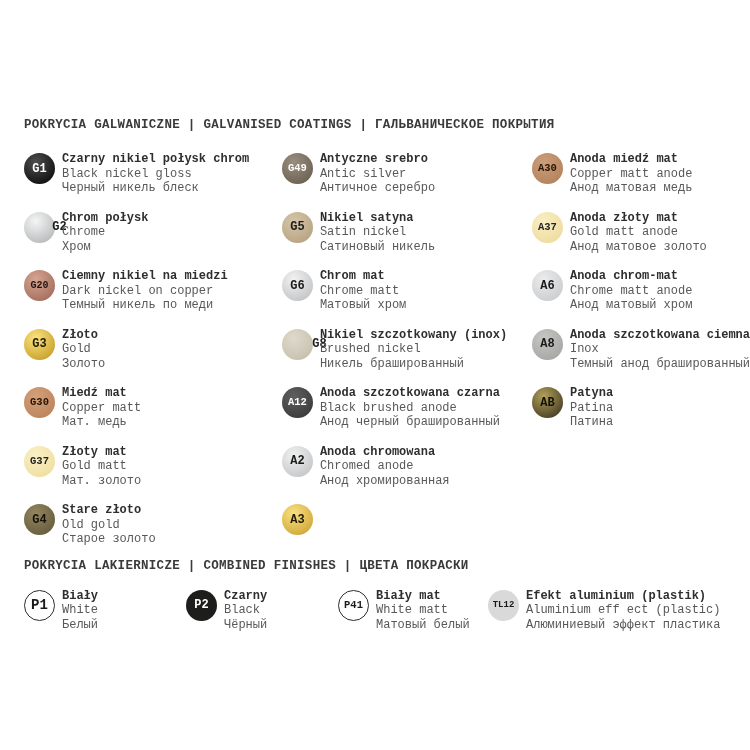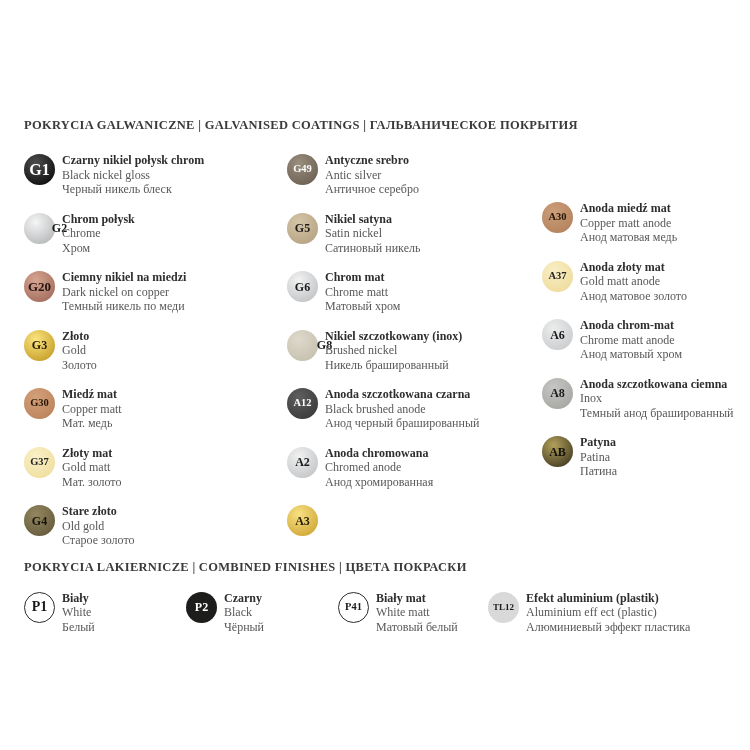--- a/index.html
+++ b/index.html
@@ -1,33 +1,33 @@
 <!DOCTYPE html>
 <html><head>
 <meta charset="utf-8">
 <style>
   html,body { margin:0; padding:0; background:#ffffff; }
   .page {
     position:relative;
     width:750px; height:746px;
     background:#ffffff;
-    font-family:Liberation Serif, serif;
+    font-family:Liberation Mono, monospace;
     overflow:hidden;
   }
   .content { position:absolute; left:24px; top:118px; right:0; }
   .section-header {
     margin:0 0 20px 0;
     font-size:12.5px; font-weight:bold;
     color:#3a3a3c; letter-spacing:0.3px;
   }
   .grid { display:flex; }
   .col { display:flex; flex-direction:column; gap:15px; }
   .col-1 { width:263px; }
   .col-2 { width:255px; }
-  .col-3 { flex:1;margin-top:48px; }
+  .col-3 { flex:1; }
   .item { display:flex; align-items:flex-start; }
   .swatch {
     flex:none;
     width:31px; height:31px; border-radius:50%;
     display:flex; align-items:center; justify-content:center;
     margin-top:1px;
     box-sizing:border-box;
   }
   .code { font-weight:bold; line-height:1; }
   .labels { margin-left:7px; }
@@ -50,41 +50,41 @@
 
 <div class="page">
   <div class="content">
 
     <h2 class="section-header">POKRYCIA GALWANICZNE | GALVANISED COATINGS | ГАЛЬВАНИЧЕСКОЕ ПОКРЫТИЯ</h2>
 
     <div class="grid" id="galvanised-grid">
         <div class="col col-1">
           <div class="item">
     <span class="swatch" style="background: radial-gradient(circle at 38% 30%, rgb(78, 78, 78) 0%, rgb(17, 17, 17) 80%);">
-      <span class="code" style="color: rgb(255, 255, 255); font-size: 16px;">G1</span>
+      <span class="code" style="color: rgb(255, 255, 255); font-size: 12px;">G1</span>
     </span>
     <div class="labels">
       <div class="title">Czarny nikiel połysk chrom</div>
       <div class="sub">Black nickel gloss</div>
       <div class="sub">Черный никель блеск</div>
     </div>
   </div>
           <div class="item">
     <span class="swatch" style="background: radial-gradient(circle at 38% 30%, rgb(245, 245, 245) 0%, rgb(185, 187, 189) 80%);">
       <span class="code" style="color: rgb(26, 26, 26); font-size: 12px; padding-left: 40px;">G2</span>
     </span>
     <div class="labels">
       <div class="title">Chrom połysk</div>
       <div class="sub">Chrome</div>
       <div class="sub">Хром</div>
     </div>
   </div>
           <div class="item">
     <span class="swatch" style="background: radial-gradient(circle at 38% 30%, rgb(215, 164, 146) 0%, rgb(165, 112, 95) 80%);">
-      <span class="code" style="color: rgb(36, 21, 18); font-size: 13px;">G20</span>
+      <span class="code" style="color: rgb(36, 21, 18); font-size: 10px;">G20</span>
     </span>
     <div class="labels">
       <div class="title">Ciemny nikiel na miedzi</div>
       <div class="sub">Dark nickel on copper</div>
       <div class="sub">Темный никель по меди</div>
     </div>
   </div>
           <div class="item">
     <span class="swatch" style="background: radial-gradient(circle at 38% 30%, rgb(250, 228, 127) 0%, rgb(201, 162, 45) 80%);">
       <span class="code" style="color: rgb(36, 28, 5); font-size: 12px;">G3</span>

